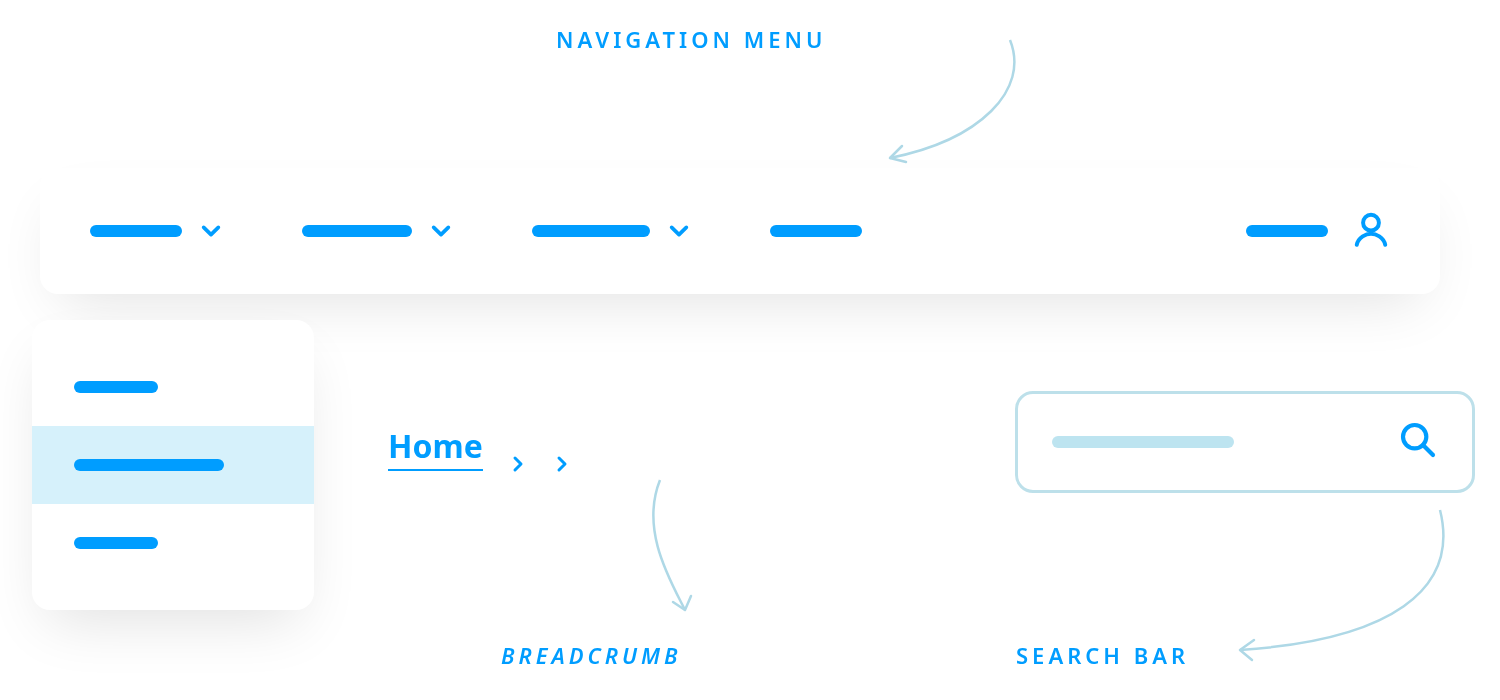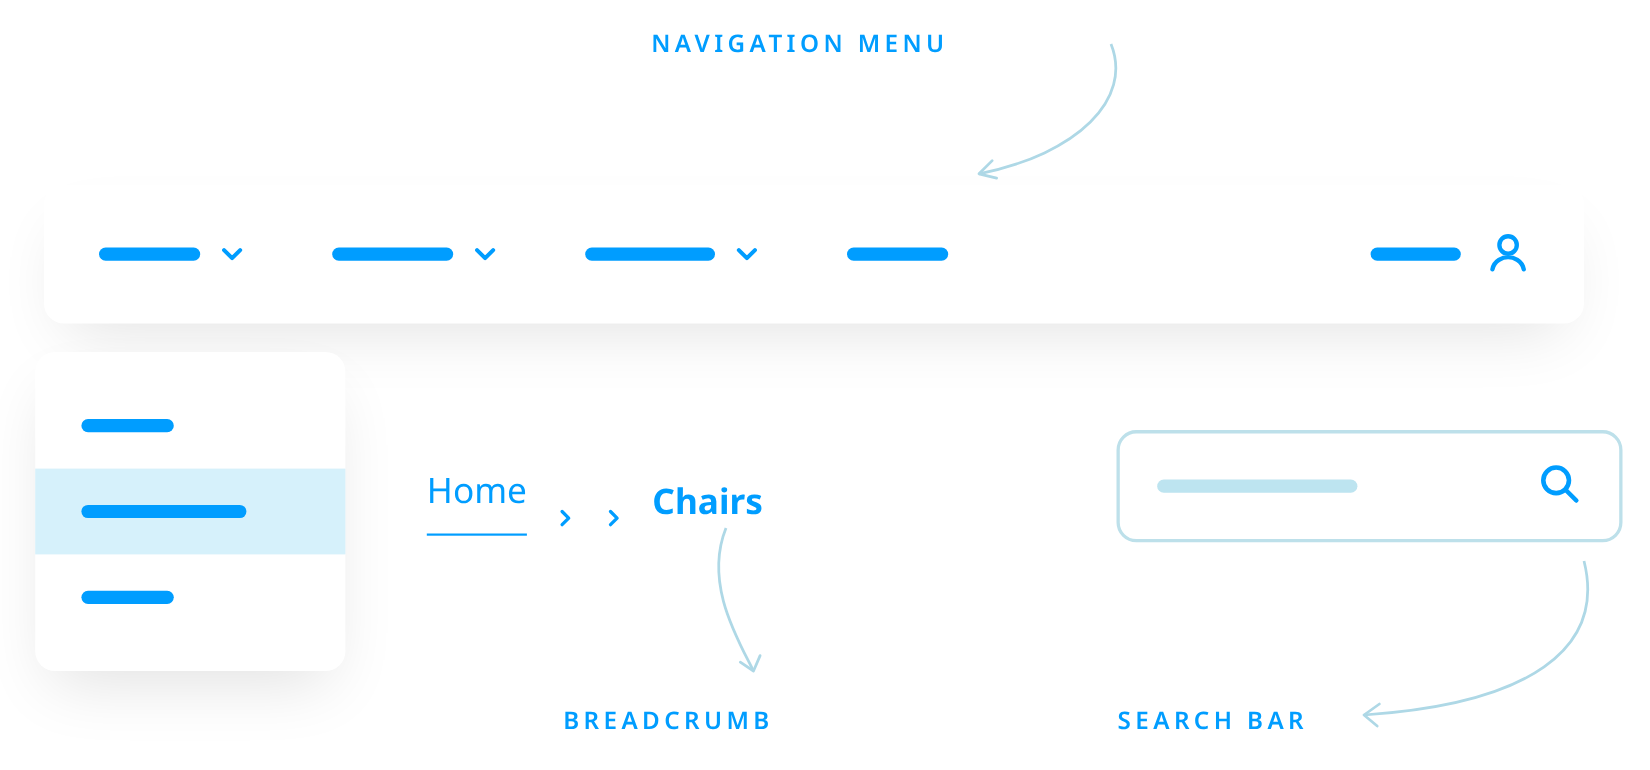--- a/index.html
+++ b/index.html
@@ -40,39 +40,39 @@
   .drop-row{height:78px;display:flex;align-items:center;padding:0 42px;cursor:pointer;}
   .drop-row.active{background:var(--drop-hover);}
 
   
   .crumb{
     position:absolute;left:388px;top:424px;
     display:flex;align-items:center;gap:26px;
     font-family:Georgia,"Times New Roman",serif;
     font-size:32px;color:var(--blue);
   }
-  .crumb .link{border-bottom:2px solid var(--blue);padding-bottom:18px;cursor:pointer;font-weight:400;}
+  .crumb .link{border-bottom:2px solid var(--blue);padding-bottom:2px;cursor:pointer;font-weight:700;}
   .crumb .current{font-weight:700;}
   .crumb-sep{width:18px;height:18px;}
 
   
   .search{
     position:absolute;left:1015px;top:391px;width:460px;height:102px;
     border:3px solid var(--search-border);border-radius:18px;
     display:flex;align-items:center;padding:0 34px;
   }
   .search-ph{height:12px;background:var(--search-ph);border-radius:6px;}
 
   
   .arrow-svg{position:absolute;pointer-events:none;}
 </style>
 </head>
 <body>
 
-<div class="anno" style="left:592px;top:24px;">NAVIGATION MENU</div>
+<div class="anno" style="left:556px;top:24px;">NAVIGATION MENU</div>
 
 <svg class="arrow-svg" style="left:830px;top:30px;" width="220" height="150">
   <path d="M180 10 C 200 60, 150 110, 60 128" fill="none" stroke="var(--light-arrow)" stroke-width="2.5"></path>
   <path d="M60 128 l12 -12 M60 128 l16 4" fill="none" stroke="var(--light-arrow)" stroke-width="2.5" stroke-linecap="round"></path>
 </svg>
 
 <div class="navbar">
   <div class="nav-left">
     <div class="nav-item">
       <span class="pill" style="width:92px;"></span>
@@ -130,28 +130,27 @@
   <span class="crumb-sep">
     <svg viewBox="0 0 24 24" width="18" height="18">
         <path d="M8 4l8 8-8 8" fill="none" stroke="var(--blue)" stroke-width="4" stroke-linecap="round" stroke-linejoin="round"></path>
       </svg>
   </span>
   <span class="crumb-sep">
     <svg viewBox="0 0 24 24" width="18" height="18">
         <path d="M8 4l8 8-8 8" fill="none" stroke="var(--blue)" stroke-width="4" stroke-linecap="round" stroke-linejoin="round"></path>
       </svg>
   </span>
-  <span class="current">Chairs</span>
 </div>
 
 <svg class="arrow-svg" style="left:630px;top:470px;" width="120" height="170">
   <path d="M30 10 C 10 60, 40 110, 55 140" fill="none" stroke="var(--light-arrow)" stroke-width="2.5"></path>
   <path d="M55 140 l-12 -8 M55 140 l6 -14" fill="none" stroke="var(--light-arrow)" stroke-width="2.5" stroke-linecap="round"></path>
 </svg>
-<div class="anno" style="left:512px;top:640px;">BREADCRUMB</div>
+<div class="anno" style="left:501px;top:640px;font-style:italic;">BREADCRUMB</div>
 
 <div class="search">
   <span class="search-ph" style="width:182px;"></span>
   <span style="margin-left:auto;">
     <svg viewBox="0 0 24 24" width="40" height="40">
         <circle cx="10" cy="10" r="7" fill="none" stroke="var(--blue)" stroke-width="2.5"></circle>
         <path d="M15 15l6 6" stroke="var(--blue)" stroke-width="2.5" stroke-linecap="round"></path>
       </svg>
   </span>
 </div>

